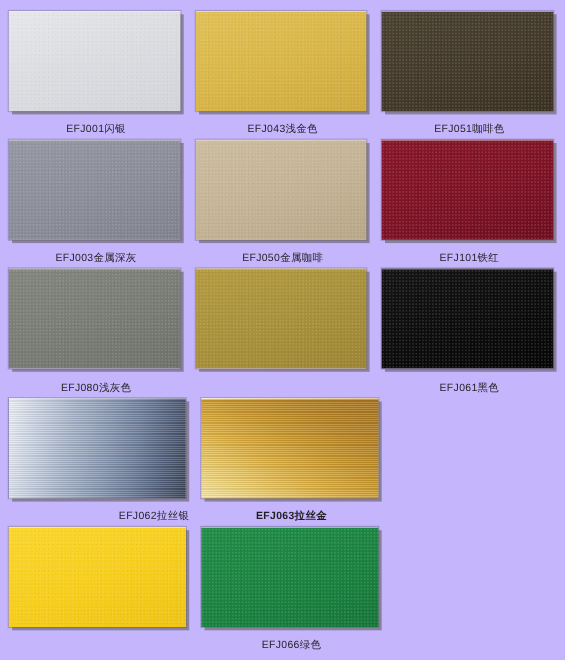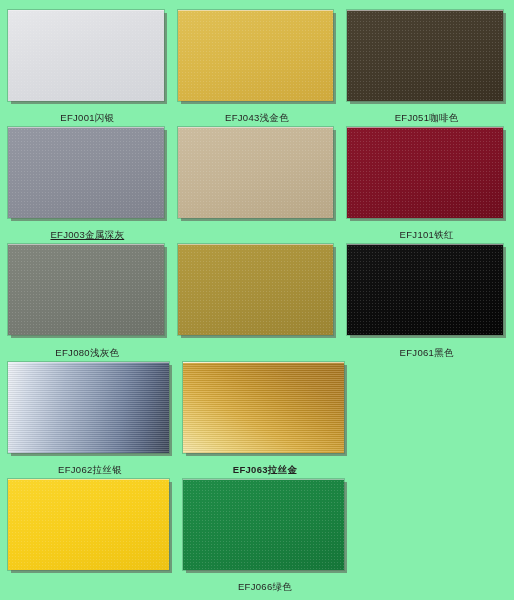--- a/index.html
+++ b/index.html
@@ -14,21 +14,21 @@
     font-family: "Liberation Sans", "DejaVu Sans", sans-serif;
     overflow: hidden;
   }
   #swatch-sheet {
     width: 514px;
     height: 600px;
     box-sizing: border-box;
     padding: 10px 8px 4px 8px;
     display: flex;
     flex-direction: column;
-    background: #86efac;
+    background: #c4b5fd;
   }
   .swatch-row {
     display: flex;
     flex-direction: row;
     justify-content: flex-start;
     flex: 1 1 0;
     min-height: 0;
   }
   .swatch-cell {
     width: 164px;
@@ -120,26 +120,27 @@
       </div>
       <div class="swatch-label" style="color: rgb(35, 31, 32);">EFJ051咖啡色</div>
     </div>
   </div>
 
   <div class="swatch-row">
     <div class="swatch-cell">
       <div class="swatch-chip-wrap">
         <div class="swatch-chip" style="background: linear-gradient(160deg, rgb(148, 151, 162) 0%, rgb(139, 142, 153) 50%, rgb(127, 130, 141) 100%);"></div>
       </div>
-      <div class="swatch-label" style="color: rgb(35, 31, 32); text-decoration: underline;">EFJ003金属深灰</div>
+      <div class="swatch-label" style="color: rgb(35, 31, 32);">EFJ003金属深灰</div>
     </div>
     <div class="swatch-cell">
       <div class="swatch-chip-wrap">
         <div class="swatch-chip" style="background: linear-gradient(160deg, rgb(204, 188, 159) 0%, rgb(196, 179, 148) 50%, rgb(184, 167, 135) 100%);"></div>
       </div>
+      <div class="swatch-label" style="color: rgb(35, 31, 32);">EFJ050金属咖啡</div>
     </div>
     <div class="swatch-cell">
       <div class="swatch-chip-wrap">
         <div class="swatch-chip" style="background: linear-gradient(160deg, rgb(135, 22, 42) 0%, rgb(125, 18, 37) 55%, rgb(110, 13, 30) 100%);"></div>
       </div>
       <div class="swatch-label" style="color: rgb(35, 31, 32);">EFJ101铁红</div>
     </div>
   </div>
 
   <div class="swatch-row">
@@ -160,21 +161,21 @@
       </div>
       <div class="swatch-label" style="color: rgb(35, 31, 32);">EFJ061黑色</div>
     </div>
   </div>
 
   <div class="swatch-row">
     <div class="swatch-cell">
       <div class="swatch-chip-wrap">
         <div class="swatch-chip brushed" style="background: linear-gradient(100deg, rgb(238, 241, 246) 0%, rgb(207, 216, 230) 14%, rgb(169, 182, 203) 34%, rgb(141, 156, 181) 52%, rgb(111, 127, 156) 70%, rgb(86, 100, 128) 84%, rgb(61, 71, 89) 100%);"></div>
       </div>
-      <div class="swatch-label" style="color: rgb(35, 31, 32);">EFJ062拉丝银</div>
+      <div class="swatch-label" style="color: rgb(35, 31, 32); text-align: right;">EFJ062拉丝银</div>
     </div>
     <div class="swatch-cell">
       <div class="swatch-chip-wrap">
         <div class="swatch-chip brushed" style="background: linear-gradient(28deg, rgb(246, 230, 168) 0%, rgb(237, 208, 114) 16%, rgb(220, 174, 63) 38%, rgb(199, 149, 42) 58%, rgb(182, 131, 36) 76%, rgb(168, 117, 32) 100%);"></div>
       </div>
       <div class="swatch-label" style="color: rgb(35, 31, 32); font-weight: bold;">EFJ063拉丝金</div>
     </div>
   </div>
 
   <div class="swatch-row">

